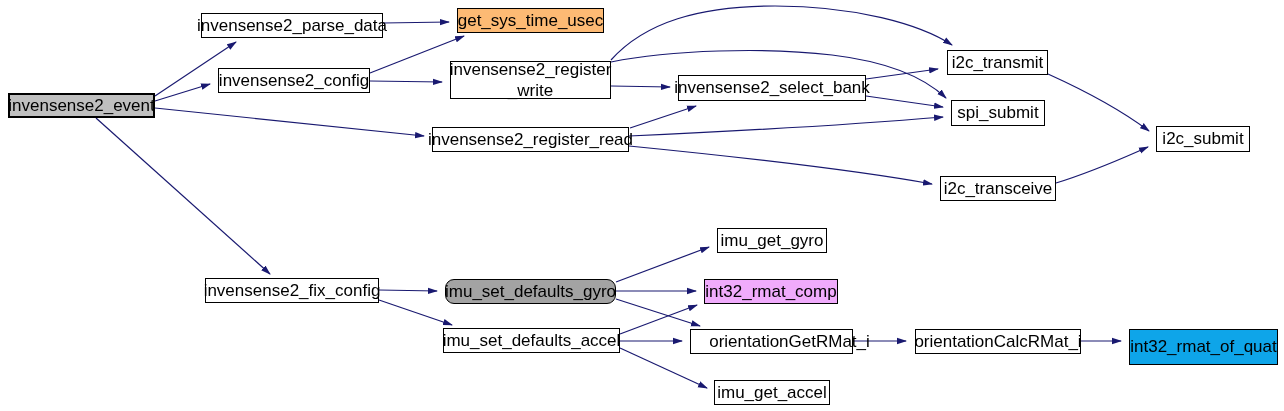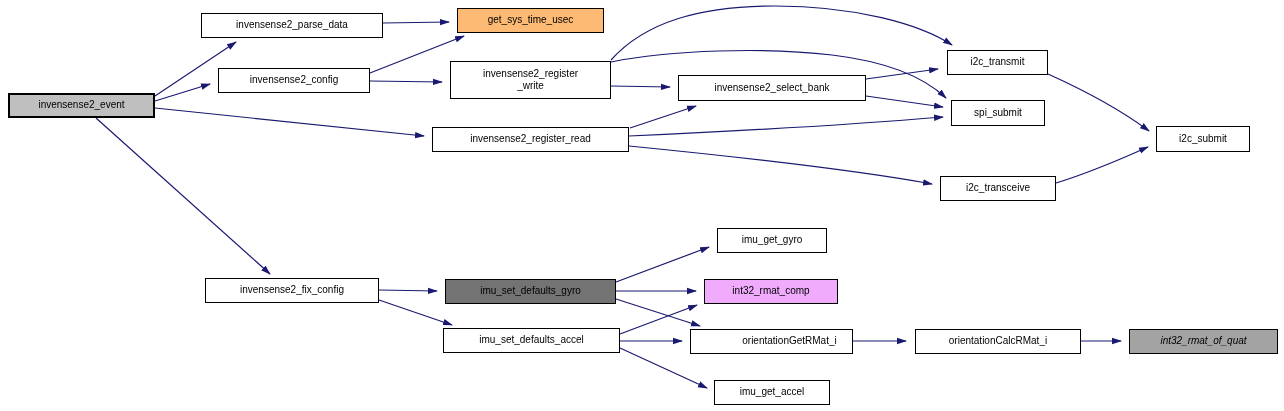--- a/index.html
+++ b/index.html
@@ -10,21 +10,21 @@
     font-family:"Liberation Sans", sans-serif;
     overflow:hidden;
   }
   #edge-layer{position:absolute;left:0;top:0;width:1284px;height:411px;}
   .node{
     position:absolute;
     box-sizing:border-box;
     background:#ffffff;
     border:1px solid #000000;
     display:flex;align-items:center;justify-content:center;
-    font-size:10px;color:#000000;
+    font-size:17px;color:#000000;
     text-align:center;white-space:pre-line;line-height:1.25;
     cursor:pointer;
   }
   .node.highlight{
     background:#bfbfbf;
     border-width:2px;
   }
 </style>
 </head>
 <body>
@@ -73,22 +73,22 @@
       <div class="node" style="left: 457px; top: 8px; width: 147px; height: 25px; background: #fdba74; border-color: rgb(0, 0, 0);"><span>get_sys_time_usec</span></div>
       <div class="node" style="left: 450px; top: 61px; width: 161px; height: 38px; background: rgb(255, 255, 255); border-color: rgb(0, 0, 0);"><span>invensense2_register
 _write</span></div>
       <div class="node" style="left: 678px; top: 75px; width: 188px; height: 26px; background: rgb(255, 255, 255); border-color: rgb(0, 0, 0);"><span>invensense2_select_bank</span></div>
       <div class="node" style="left: 947px; top: 50px; width: 101px; height: 25px; background: rgb(255, 255, 255); border-color: rgb(0, 0, 0);"><span>i2c_transmit</span></div>
       <div class="node" style="left: 951px; top: 100px; width: 94px; height: 26px; background: rgb(255, 255, 255); border-color: rgb(0, 0, 0);"><span>spi_submit</span></div>
       <div class="node" style="left: 1156px; top: 126px; width: 94px; height: 26px; background: rgb(255, 255, 255); border-color: rgb(0, 0, 0); align-items: center;"><span>i2c_submit</span></div>
       <div class="node" style="left: 940px; top: 176px; width: 116px; height: 25px; background: rgb(255, 255, 255); border-color: rgb(0, 0, 0);"><span>i2c_transceive</span></div>
       <div class="node" style="left: 432px; top: 127px; width: 197px; height: 25px; background: rgb(255, 255, 255); border-color: rgb(0, 0, 0);"><span>invensense2_register_read</span></div>
       <div class="node" style="left: 205px; top: 278px; width: 174px; height: 25px; background: rgb(255, 255, 255); border-color: rgb(0, 0, 0);"><span>invensense2_fix_config</span></div>
-      <div class="node" style="left: 445px; top: 279px; width: 171px; height: 25px; background: #737373; border-color: rgb(0, 0, 0);"><span>imu_set_defaults_gyro</span></div>
+      <div class="node" style="left: 445px; top: 279px; width: 171px; height: 25px; background: #a3a3a3; border-color: rgb(0, 0, 0); border-radius: 9px;"><span>imu_set_defaults_gyro</span></div>
       <div class="node" style="left: 717px; top: 228px; width: 110px; height: 25px; background: rgb(255, 255, 255); border-color: rgb(0, 0, 0);"><span>imu_get_gyro</span></div>
       <div class="node" style="left: 704px; top: 279px; width: 134px; height: 25px; background: #f0abfc; border-color: rgb(0, 0, 0);"><span>int32_rmat_comp</span></div>
       <div class="node" style="left: 443px; top: 328px; width: 177px; height: 25px; background: rgb(255, 255, 255); border-color: rgb(0, 0, 0);"><span>imu_set_defaults_accel</span></div>
       <div class="node" style="left: 690px; top: 329px; width: 163px; height: 25px; background: rgb(255, 255, 255); border-color: rgb(0, 0, 0); padding-left: 36px;"><span>orientationGetRMat_i</span></div>
       <div class="node" style="left: 714px; top: 380px; width: 116px; height: 25px; background: rgb(255, 255, 255); border-color: rgb(0, 0, 0);"><span>imu_get_accel</span></div>
       <div class="node" style="left: 915px; top: 329px; width: 166px; height: 25px; background: rgb(255, 255, 255); border-color: rgb(0, 0, 0);"><span>orientationCalcRMat_i</span></div>
-      <div class="node" style="left: 1129px; top: 329px; width: 149px; height: 25px; background: #a3a3a3; border-color: rgb(0, 0, 0); font-style: italic;"><span>int32_rmat_of_quat</span></div>
+      <div class="node" style="left: 1129px; top: 329px; width: 149px; height: 36px; background: #0ea5e9; border-color: rgb(0, 0, 0);"><span>int32_rmat_of_quat</span></div>
     </div>
 </div>
 
 </body></html>

